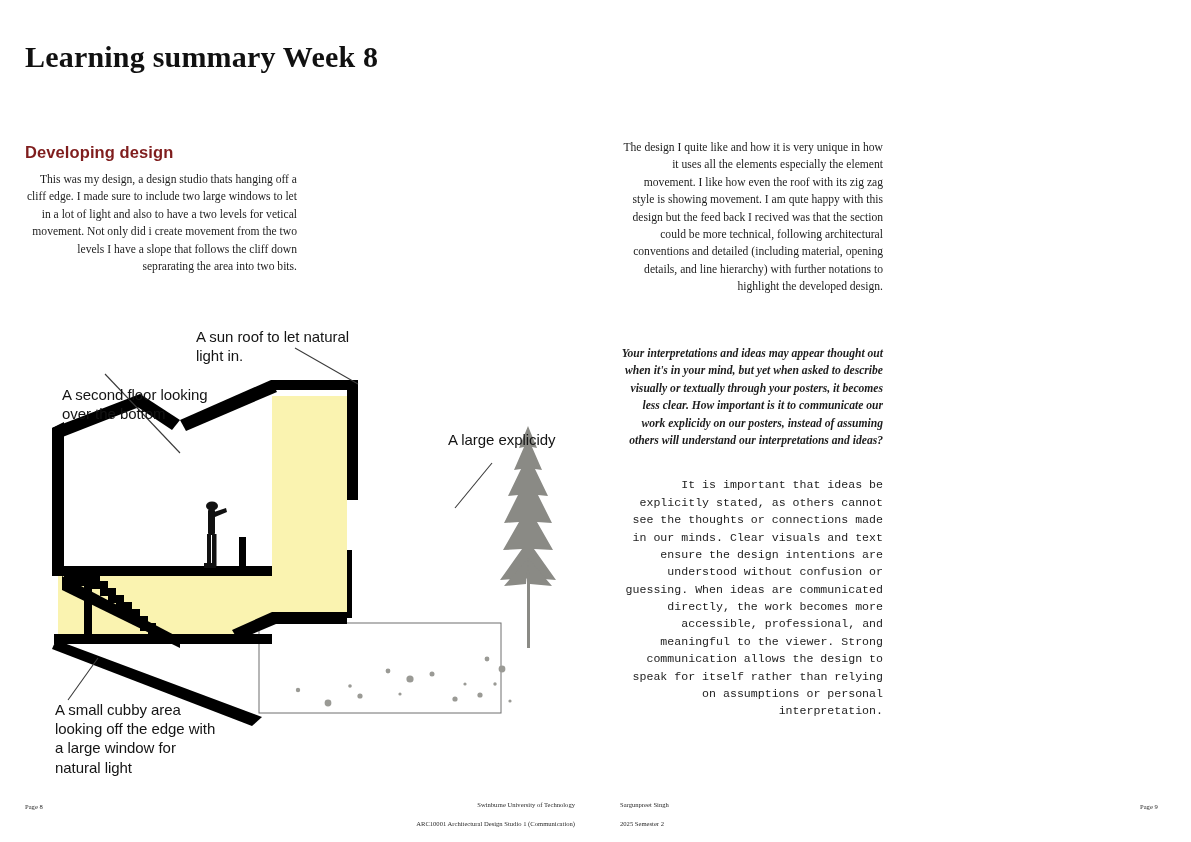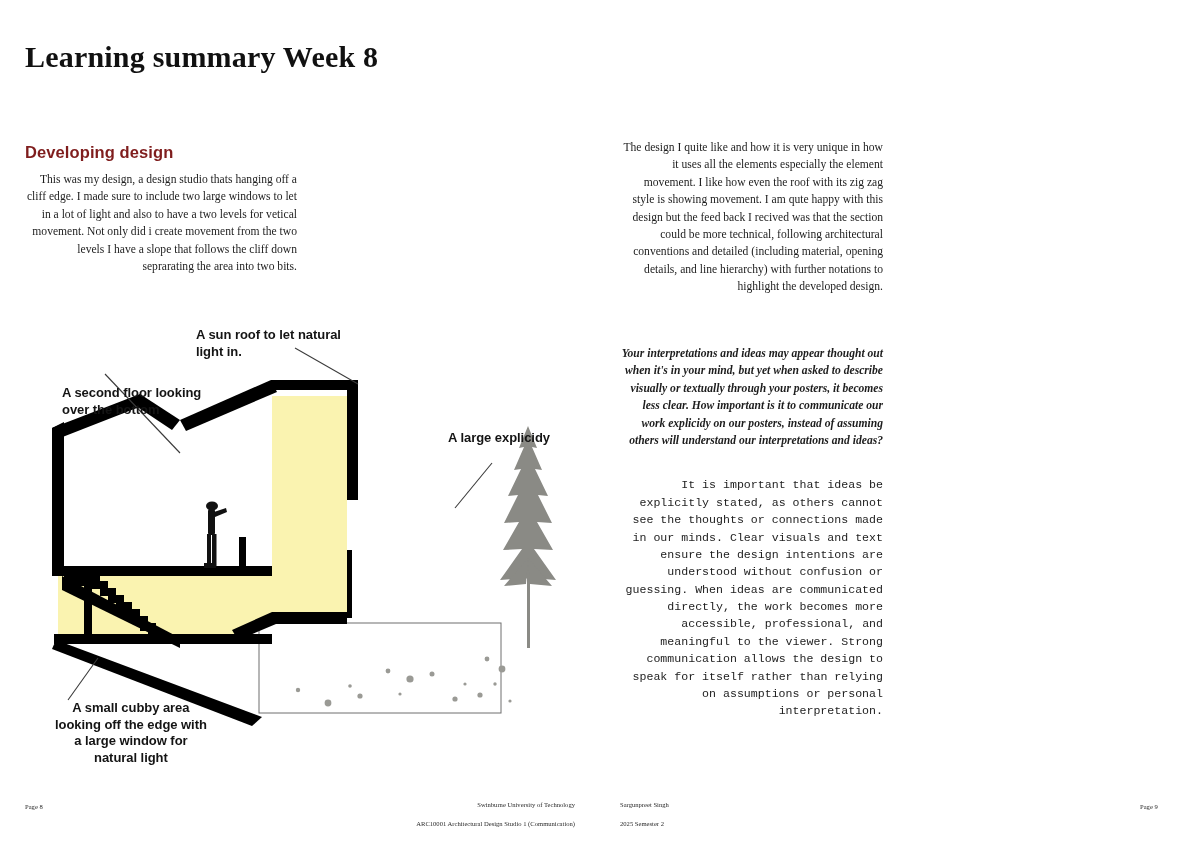--- a/index.html
+++ b/index.html
@@ -84,31 +84,31 @@
     left: 40px;
     top: 318px;
     width: 530px;
     height: 450px;
   }
   #drawing svg { display: block; }
 
   .annot {
     position: absolute;
     font-family: "Liberation Sans", sans-serif;
-    font-size: 13px;
-    font-weight: 700;
+    font-size: 15px;
+    font-weight: 400;
     line-height: 1.28;
     color: #141414;
     letter-spacing: -0.05px;
     white-space: pre-line;
   }
   #annot-sun-roof   { left: 196px; top: 327px; }
   #annot-second-floor { left: 62px; top: 356px; }
   #annot-entrance   { left: 448px; top: 430px; }
-  #annot-cubby      { left: 55px; top: 700px; text-align: center; }
+  #annot-cubby      { left: 55px; top: 700px; }
 
   
   .footer-text {
     position: absolute;
     font-family: "Liberation Serif", serif;
     font-size: 6.6px;
     line-height: 1.42;
     color: #2b2b2b;
     white-space: pre-line;
   }

